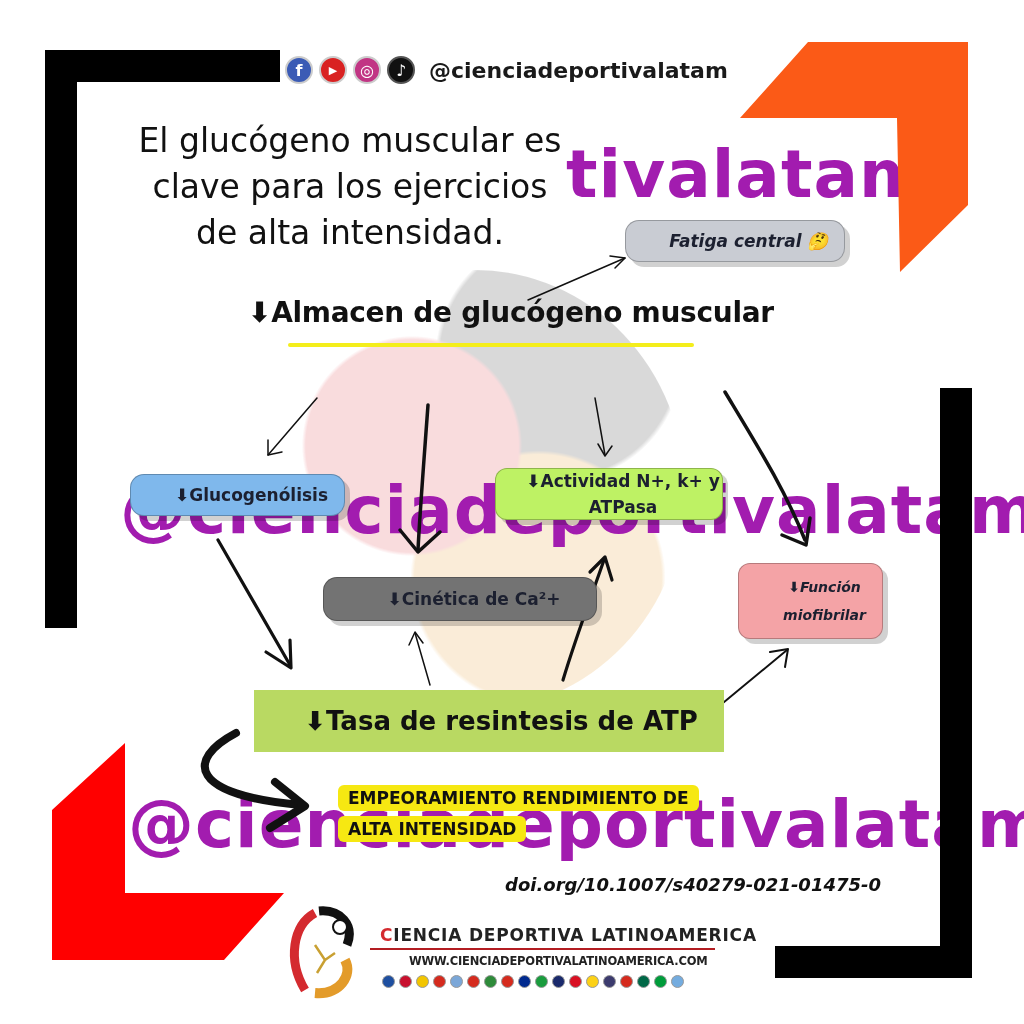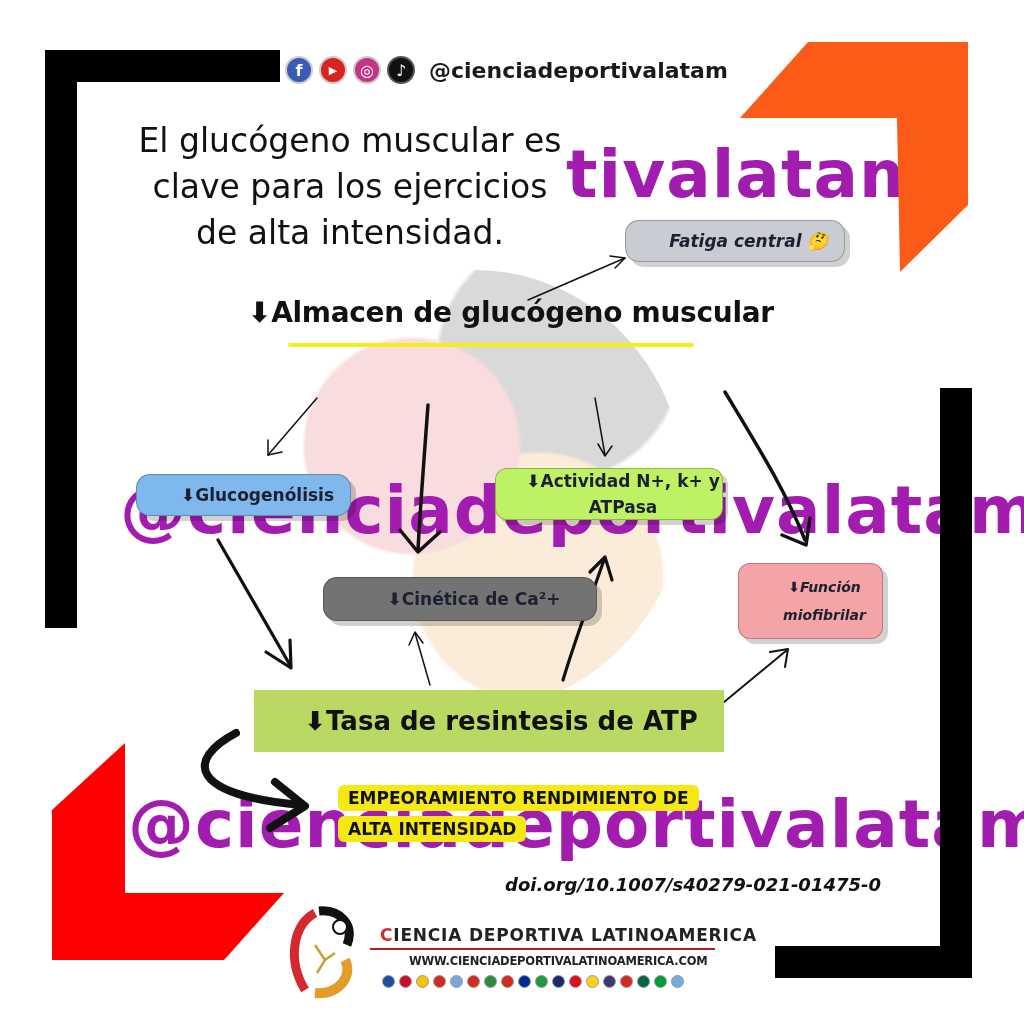--- a/index.html
+++ b/index.html
@@ -14,21 +14,21 @@
   
   .social { position:absolute; left:283px; top:53px; height:34px; display:flex; align-items:center; gap:6px; background:#fff; padding-left:2px; }
   .sicon { width:28px; height:28px; border-radius:50%; display:flex; align-items:center; justify-content:center; color:#fff; font-weight:bold; font-size:16px; border:2px solid #ccc; box-sizing:border-box; }
   .handle { font-size:22px; font-weight:bold; color:#1a1a1a; margin-left:8px; font-family:"DejaVu Sans", sans-serif; }
   .title { position:absolute; left:120px; top:118px; width:460px; text-align:center; font-size:33px; line-height:46px; color:#111; font-family:"DejaVu Sans", sans-serif; }
   .main-h { position:absolute; left:248px; top:296px; font-size:28px; font-weight:bold; white-space:nowrap; letter-spacing:-0.3px; }
   .sub-note { position:absolute; left:288px; top:343px; width:406px; background:#f4ee1b; border-radius:8px; text-align:center; font-size:12px; line-height:19px; color:#5a4f1a; padding:2px 4px; box-sizing:border-box; }
   .pill { position:absolute; border-radius:14px; border:1.5px solid rgba(0,0,0,0.25); display:flex; align-items:center; justify-content:center; text-align:center; font-weight:bold; color:#1c2030; box-sizing:border-box;padding-left:28px; }
   .shadow { box-shadow: 5px 5px 0 rgba(0,0,0,0.18); }
   .fatiga { left:625px; top:220px; width:220px; height:42px; background:#c9ccd3; font-style:italic; font-size:17px; }
-  .gluco { left:136px; top:474px; width:215px; height:42px; background:#7fb8ec; font-size:17px; }
+  .gluco { left:130px; top:474px; width:215px; height:42px; background:#7fb8ec; font-size:17px; }
   .activ { left:495px; top:468px; width:228px; height:52px; background:#bef264; font-size:17px; line-height:26px; border-radius:12px; }
   .cinet { left:323px; top:577px; width:274px; height:44px; background:#737373; font-size:17px;align-items:center; }
   .func { left:738px; top:563px; width:145px; height:76px; background:#f4a3a6; font-size:14px; line-height:28px; border-radius:12px;font-style:italic; }
   .tasa { position:absolute; left:254px; top:690px; width:446px; height:62px; background:#b9d962; display:flex; align-items:center; justify-content:center; font-size:26px; font-weight:bold; color:#111;padding-left:24px; }
   .empeor { position:absolute; left:338px; top:783px; width:406px; text-align:left; font-size:17px; font-weight:bold; line-height:31px; }
   .empeor span { background:#f6e812; padding:3px 10px; border-radius:6px; box-decoration-break:clone; -webkit-box-decoration-break:clone; }
   .doi { position:absolute; left:505px; top:874px; font-size:18px; font-weight:bold; font-style:italic; white-space:nowrap; }
   .brand-name { position:absolute; left:380px; top:925px; font-size:17px; font-weight:bold; letter-spacing:0.8px; color:#222; white-space:nowrap; }
   .brand-line { position:absolute; left:370px; top:948px; width:345px; height:2px; background:#b31d22; }
   .brand-url { position:absolute; left:409px; top:954px; font-size:11.5px; font-weight:bold; color:#222; white-space:nowrap; letter-spacing:-0.2px; }

